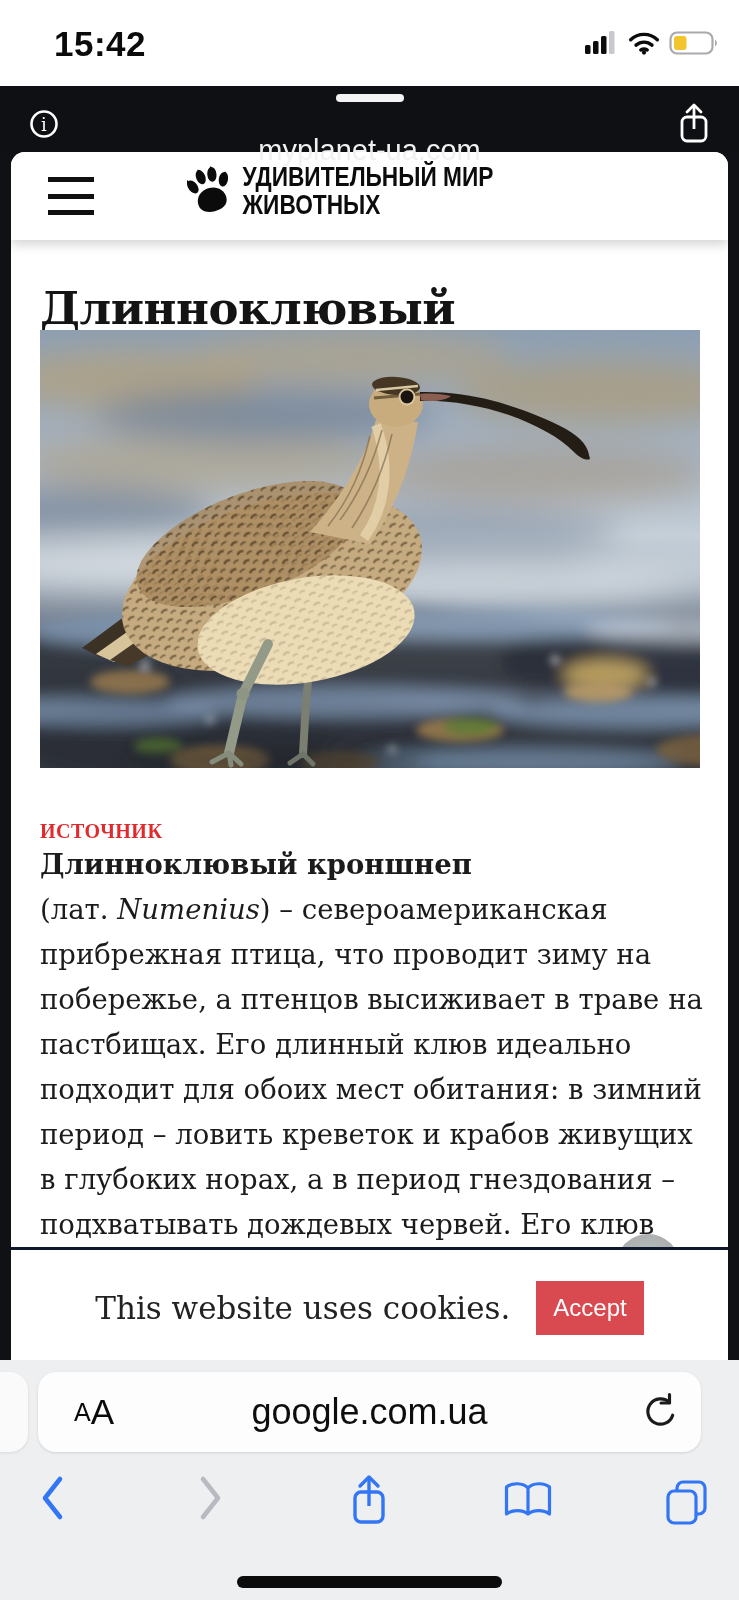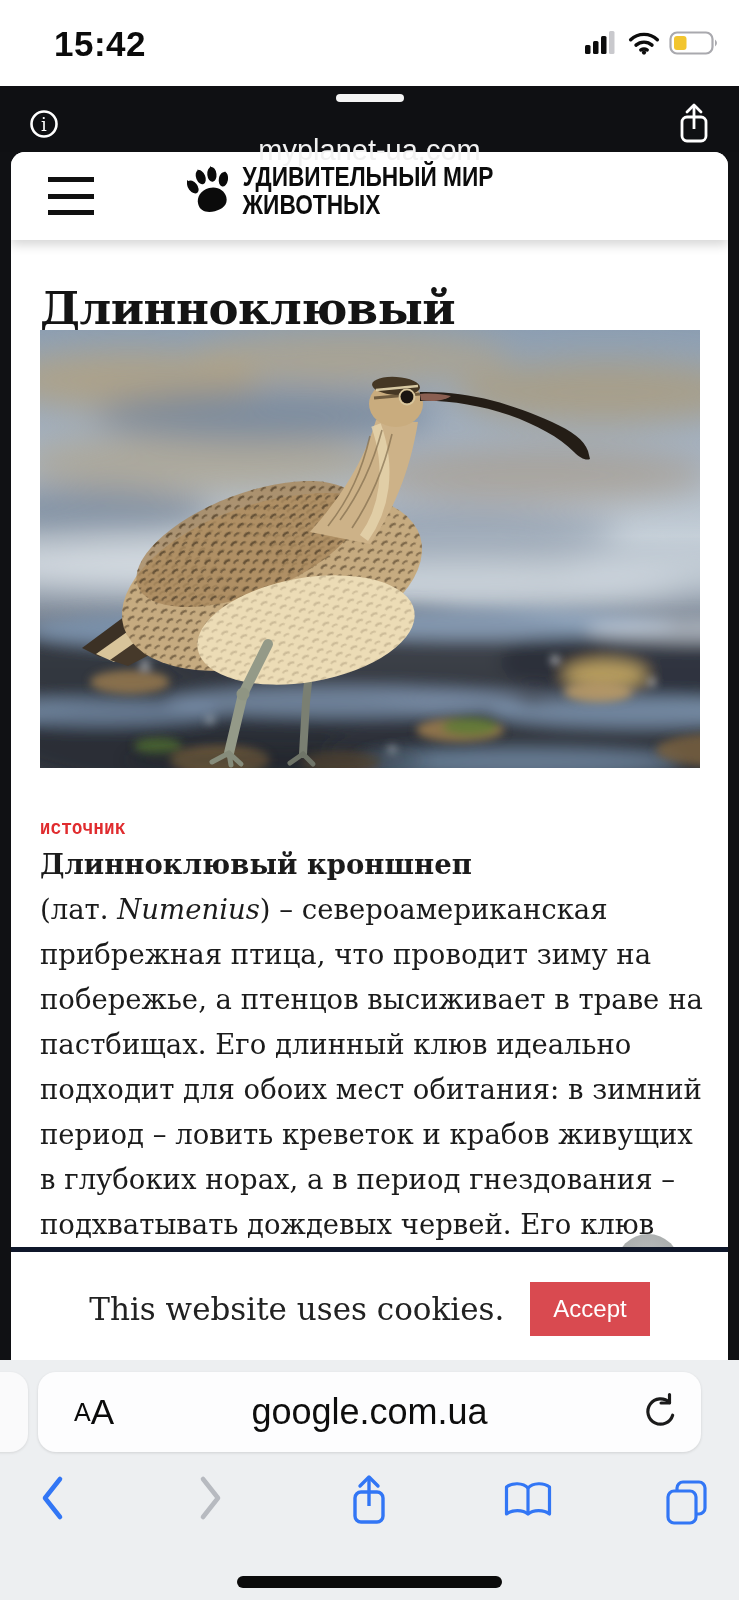--- a/index.html
+++ b/index.html
@@ -22,33 +22,33 @@
                box-shadow:0 5px 10px rgba(0,0,0,.16);z-index:5;}
   .burger{position:absolute;left:37px;top:25px;width:46px;height:38px;display:flex;flex-direction:column;justify-content:space-between;cursor:pointer;}
   .burger span{display:block;height:5px;background:#101010;}
   .logo{position:absolute;left:50%;top:12px;transform:translateX(-52%);display:flex;align-items:center;gap:8px;}
   .logo-text{font-weight:700;font-size:27px;line-height:1.02;color:#0c0c0c;text-transform:uppercase;
              transform:scaleX(.84);transform-origin:left center;white-space:nowrap;}
   
   .article-title{position:absolute;left:29px;top:100px;width:665px;font-family:"DejaVu Serif",serif;
                  font-weight:700;font-size:45px;color:#141414;letter-spacing:-.5px;}
   .figure{position:absolute;left:29px;top:178px;width:660px;height:438px;overflow:hidden;background:#8d9fb3;}
-  .source{position:absolute;left:29px;top:668px;font-family:Liberation Mono, monospace;font-weight:700;
-          font-size:17px;color:#e02b2e;text-transform:uppercase;letter-spacing:.5px;text-decoration:none;}
+  .source{position:absolute;left:29px;top:668px;font-family:Liberation Serif, serif;font-weight:700;
+          font-size:20px;color:#e02b2e;text-transform:uppercase;letter-spacing:.5px;text-decoration:none;}
   .article-text{position:absolute;left:29px;top:690px;width:663px;font-family:"DejaVu Serif",serif;
                 font-size:27.5px;line-height:45px;color:#1b1b1b;}
   .article-text b{font-weight:700;}
   
   .scrolltop{position:absolute;left:605px;top:1082px;width:64px;height:64px;border-radius:50%;
              background:radial-gradient(circle at 50% 35%,#b9bcbc,#9da1a1);z-index:6;}
   
   .cookie{position:absolute;left:0;top:1095px;width:717px;height:113px;background:#fff;
-          border-top:5px solid #0f172a;z-index:8;display:flex;align-items:center;justify-content:center;gap:26px;padding-top:6px;box-sizing:border-box;}
+          border-top:3px solid #0f172a;z-index:8;display:flex;align-items:center;justify-content:center;gap:26px;padding-top:6px;box-sizing:border-box;}
   .cookie-msg{font-family:"DejaVu Serif",serif;font-size:31px;color:#222;}
-  .cookie-btn{background:#d94a50;color:#fff;font-size:24px;border:none;padding:13px 23px;cursor:pointer;}
+  .cookie-btn{background:#d94a50;color:#fff;font-size:24px;border:none;padding:13px 17px;cursor:pointer;}
   
   .chrome{position:absolute;top:1360px;left:0;width:739px;height:240px;background:#edeff1;z-index:30;}
   .stub-pill{position:absolute;left:-18px;top:12px;width:46px;height:80px;border-radius:18px;background:#fafafb;box-shadow:0 1px 3px rgba(0,0,0,.10);}
   .url-pill{position:absolute;left:38px;top:12px;width:663px;height:80px;border-radius:18px;background:#fdfdfe;
             box-shadow:0 1px 3px rgba(0,0,0,.12);}
   .aa{position:absolute;left:36px;top:0;height:80px;display:flex;align-items:center;color:#0a0a0a;cursor:pointer;}
   .aa .s{font-size:25px;} .aa .l{font-size:35px;}
   .pill-url{position:absolute;left:0;top:0;width:100%;height:80px;display:flex;align-items:center;justify-content:center;
             font-size:36px;color:#0d0d0d;}
   .reload{position:absolute;right:22px;top:21px;width:38px;height:38px;cursor:pointer;}

